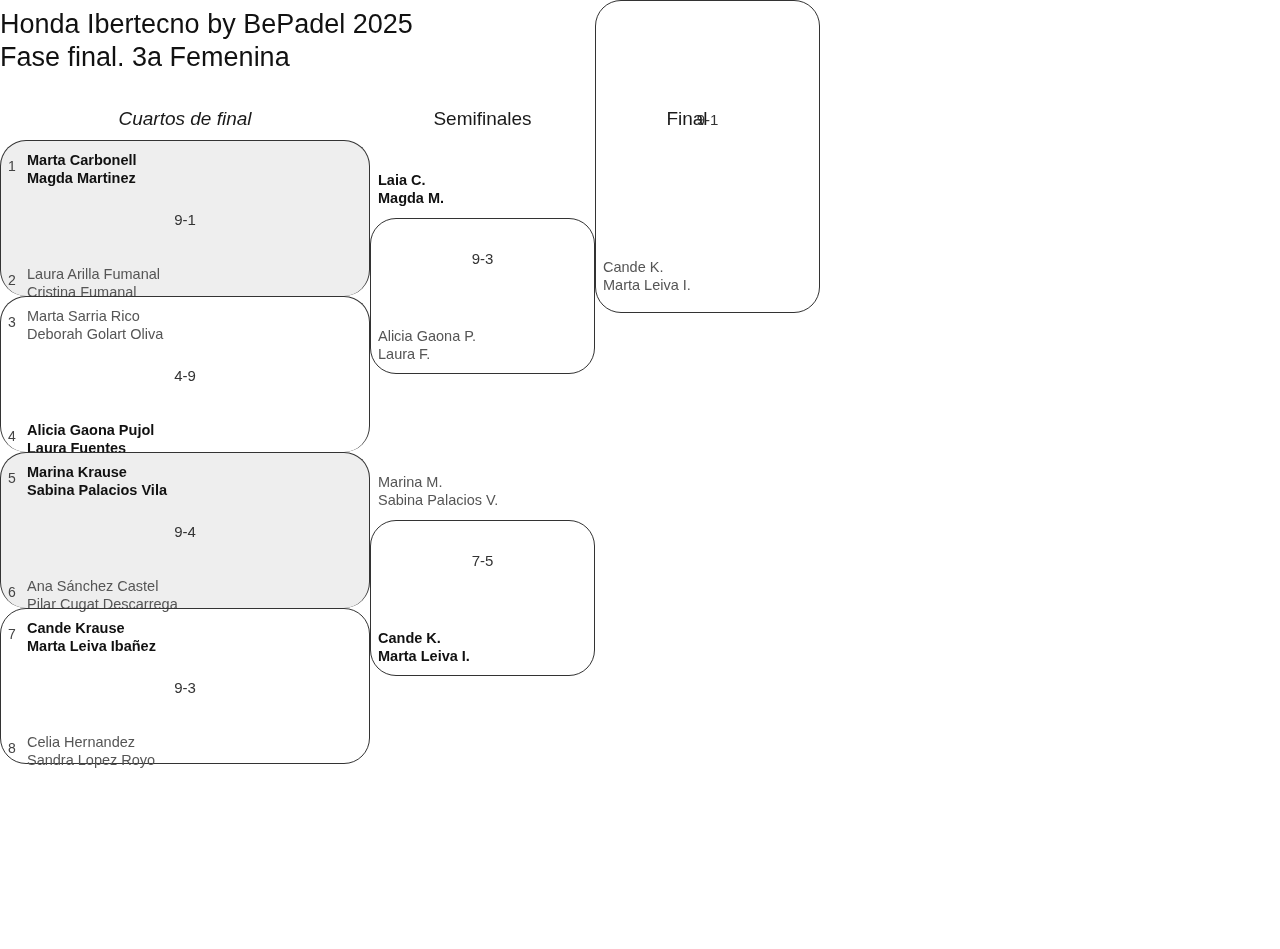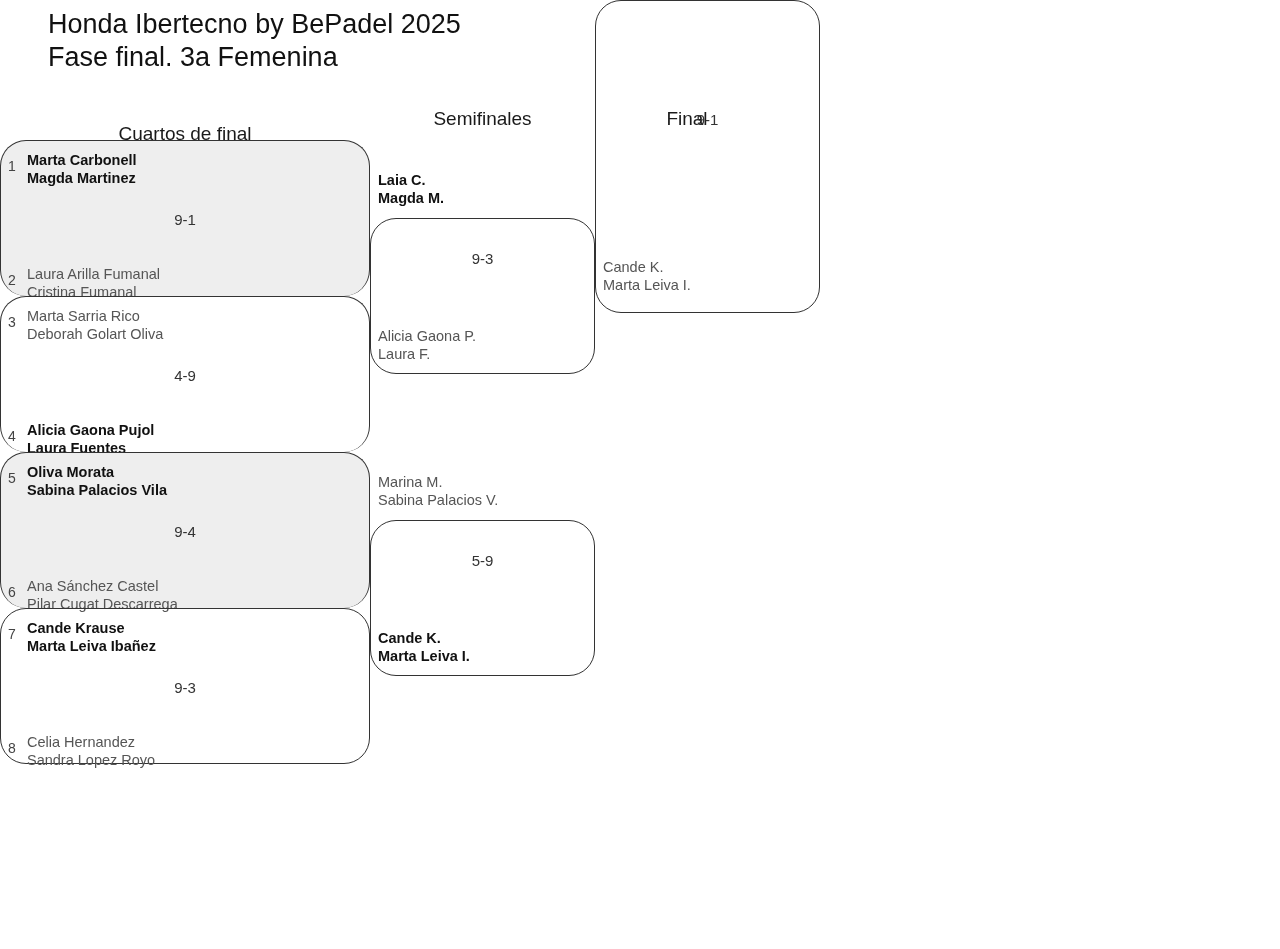--- a/index.html
+++ b/index.html
@@ -16,40 +16,39 @@
     position: relative;
     overflow: hidden;
   }
 
   
   #title-block {
     position: absolute;
     left: 0px;
     top: 8px;
     width: 900px;
-    padding-left: 48px;
   }
   .title-line {
     font-size: 27px;
     font-weight: 400;
     line-height: 33px;
     color: #111111;
     white-space: pre;
   }
 
   
   .round-header {
     position: absolute;
     font-size: 19px;
     font-weight: 400;
     color: #1a1a1a;
     text-align: center;
     white-space: nowrap;
   }
-  #round-header-qf { left: 0px;   top: 123px; width: 370px; }
+  #round-header-qf { left: 0px;   top: 108px; width: 370px; font-style: italic; }
   #round-header-sf { left: 370px; top: 108px; width: 225px; }
   #round-header-f  { left: 595px; top: 108px; width: 184px; }
 
   
   .match {
     position: absolute;
     box-sizing: border-box;
     border-radius: 26px;
   }
   .match-score {
@@ -173,21 +172,21 @@
   <div class="seed bottom">4</div>
   <div class="team bottom winner">
     <span class="player">Alicia Gaona Pujol</span>
     <span class="player">Laura Fuentes</span>
   </div>
 </div>
 
 <div class="match qf shaded" id="qf-3">
   <div class="seed top">5</div>
   <div class="team top winner">
-    <span class="player">Oliva Morata</span>
+    <span class="player">Marina Krause</span>
     <span class="player">Sabina Palacios Vila</span>
   </div>
   <div class="match-score">9-4</div>
   <div class="seed bottom">6</div>
   <div class="team bottom loser">
     <span class="player">Ana Sánchez Castel</span>
     <span class="player">Pilar Cugat Descarrega</span>
   </div>
 </div>
 
@@ -215,21 +214,21 @@
     <span class="player">Alicia Gaona P.</span>
     <span class="player">Laura F.</span>
   </div>
 </div>
 
 <div class="match sf" id="sf-2">
   <div class="team top loser">
     <span class="player">Marina M.</span>
     <span class="player">Sabina Palacios V.</span>
   </div>
-  <div class="match-score">5-9</div>
+  <div class="match-score">7-5</div>
   <div class="team bottom winner">
     <span class="player">Cande K.</span>
     <span class="player">Marta Leiva I.</span>
   </div>
 </div>
 
 <div class="match fin" id="final-1">
 
   <div class="match-score">9-1</div>
   <div class="team bottom loser">

